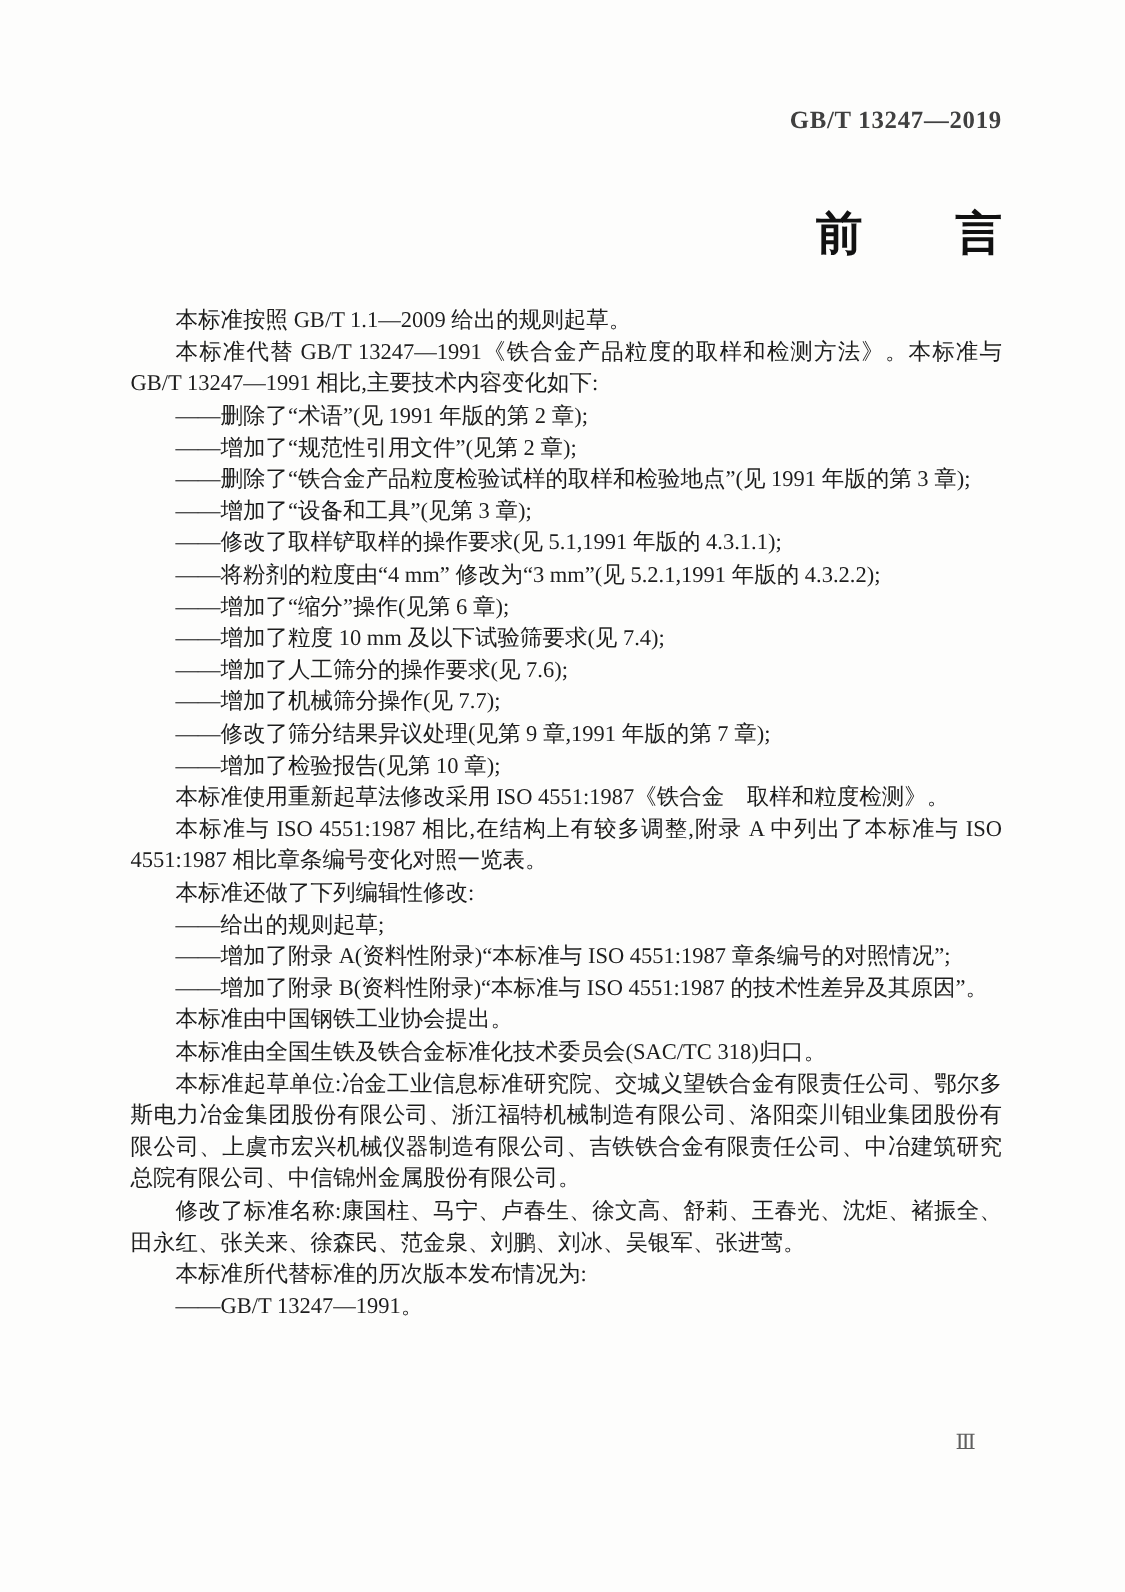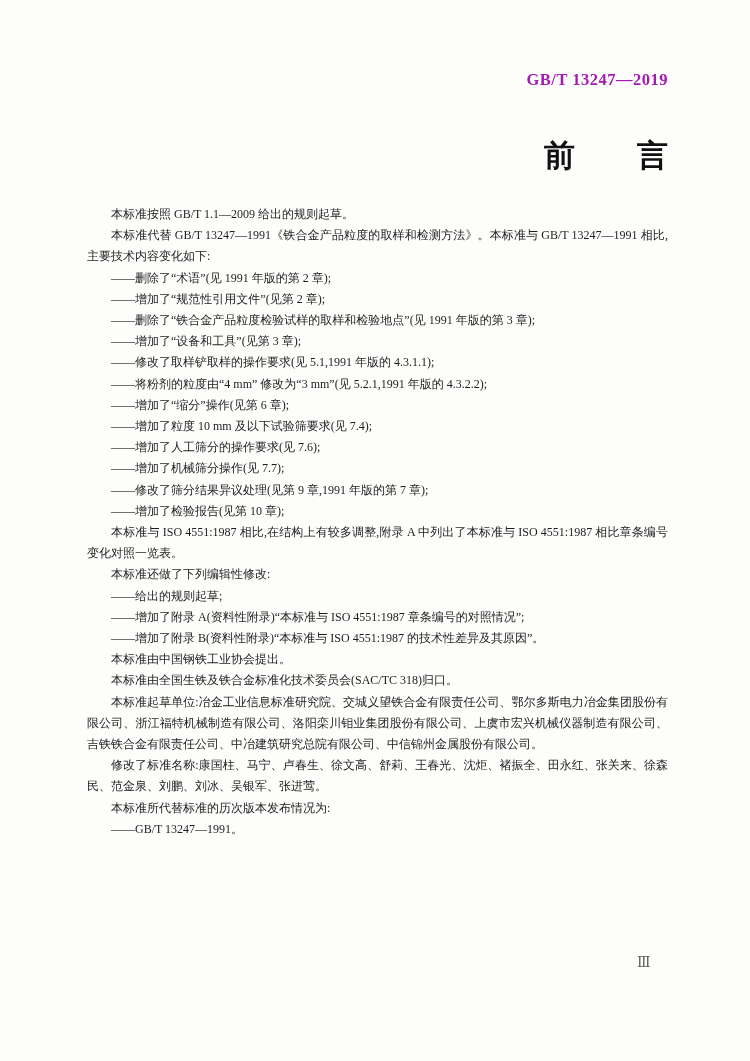--- a/index.html
+++ b/index.html
@@ -18,35 +18,35 @@
     font-family: "Liberation Serif", "DejaVu Serif", serif;
     color: #1d1d1d;
     overflow: hidden;
   }
   .doc-header {
     text-align: right;
     font-size: 16.5px;
     font-weight: bold;
     letter-spacing: 0.5px;
     font-family: "Liberation Serif", "DejaVu Serif", serif;
-    color: #a21caf;
+    color: #404040;
   }
   .doc-title {
     margin-top: 46px;
     text-align: right;
     font-size: 31px;
     line-height: 40px;
     font-weight: bold;
     font-family: "Liberation Sans", "DejaVu Sans", sans-serif;
     color: #111;
   }
   .doc-body {
     margin-top: 28px;
     width: 581px;
-    font-size: 12px;
+    font-size: 15px;
     line-height: 21.2px;
     text-align: justify;
   }
   .doc-body p {
     margin: 0;
     padding: 0;
     text-indent: 2em;
   }
   .page-number {
     position: absolute;
@@ -74,20 +74,21 @@
     <p>——删除了“铁合金产品粒度检验试样的取样和检验地点”(见 1991 年版的第 3 章);</p>
     <p>——增加了“设备和工具”(见第 3 章);</p>
     <p>——修改了取样铲取样的操作要求(见 5.1,1991 年版的 4.3.1.1);</p>
     <p>——将粉剂的粒度由“4 mm” 修改为“3 mm”(见 5.2.1,1991 年版的 4.3.2.2);</p>
     <p>——增加了“缩分”操作(见第 6 章);</p>
     <p>——增加了粒度 10 mm 及以下试验筛要求(见 7.4);</p>
     <p>——增加了人工筛分的操作要求(见 7.6);</p>
     <p>——增加了机械筛分操作(见 7.7);</p>
     <p>——修改了筛分结果异议处理(见第 9 章,1991 年版的第 7 章);</p>
     <p>——增加了检验报告(见第 10 章);</p>
+    <p>本标准使用重新起草法修改采用 ISO 4551:1987《铁合金　取样和粒度检测》。</p>
     <p>本标准与 ISO 4551:1987 相比,在结构上有较多调整,附录 A 中列出了本标准与 ISO 4551:1987 相比章条编号变化对照一览表。</p>
     <p>本标准还做了下列编辑性修改:</p>
     <p>——给出的规则起草;</p>
     <p>——增加了附录 A(资料性附录)“本标准与 ISO 4551:1987 章条编号的对照情况”;</p>
     <p>——增加了附录 B(资料性附录)“本标准与 ISO 4551:1987 的技术性差异及其原因”。</p>
     <p>本标准由中国钢铁工业协会提出。</p>
     <p>本标准由全国生铁及铁合金标准化技术委员会(SAC/TC 318)归口。</p>
     <p>本标准起草单位:冶金工业信息标准研究院、交城义望铁合金有限责任公司、鄂尔多斯电力冶金集团股份有限公司、浙江福特机械制造有限公司、洛阳栾川钼业集团股份有限公司、上虞市宏兴机械仪器制造有限公司、吉铁铁合金有限责任公司、中冶建筑研究总院有限公司、中信锦州金属股份有限公司。</p>
     <p>修改了标准名称:康国柱、马宁、卢春生、徐文高、舒莉、王春光、沈炬、褚振全、田永红、张关来、徐森民、范金泉、刘鹏、刘冰、吴银军、张进莺。</p>
     <p>本标准所代替标准的历次版本发布情况为:</p>

